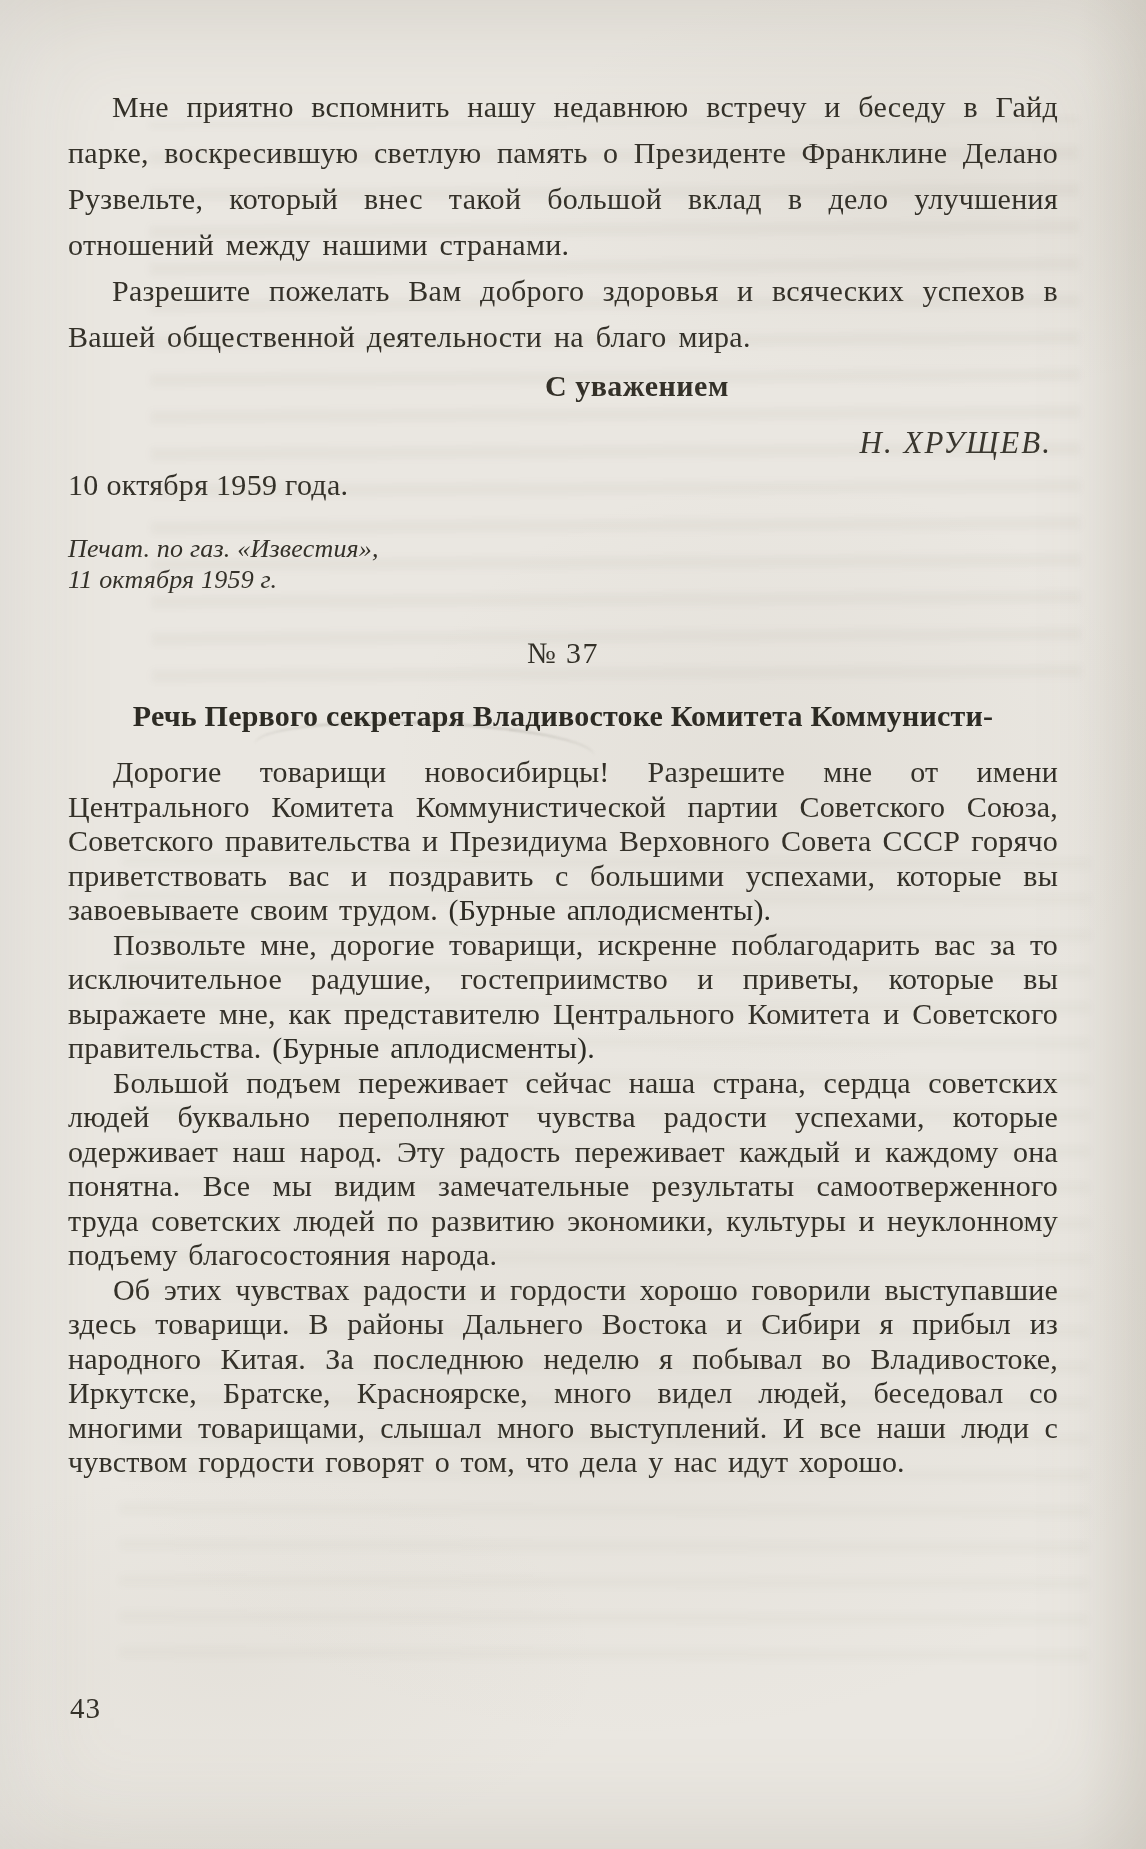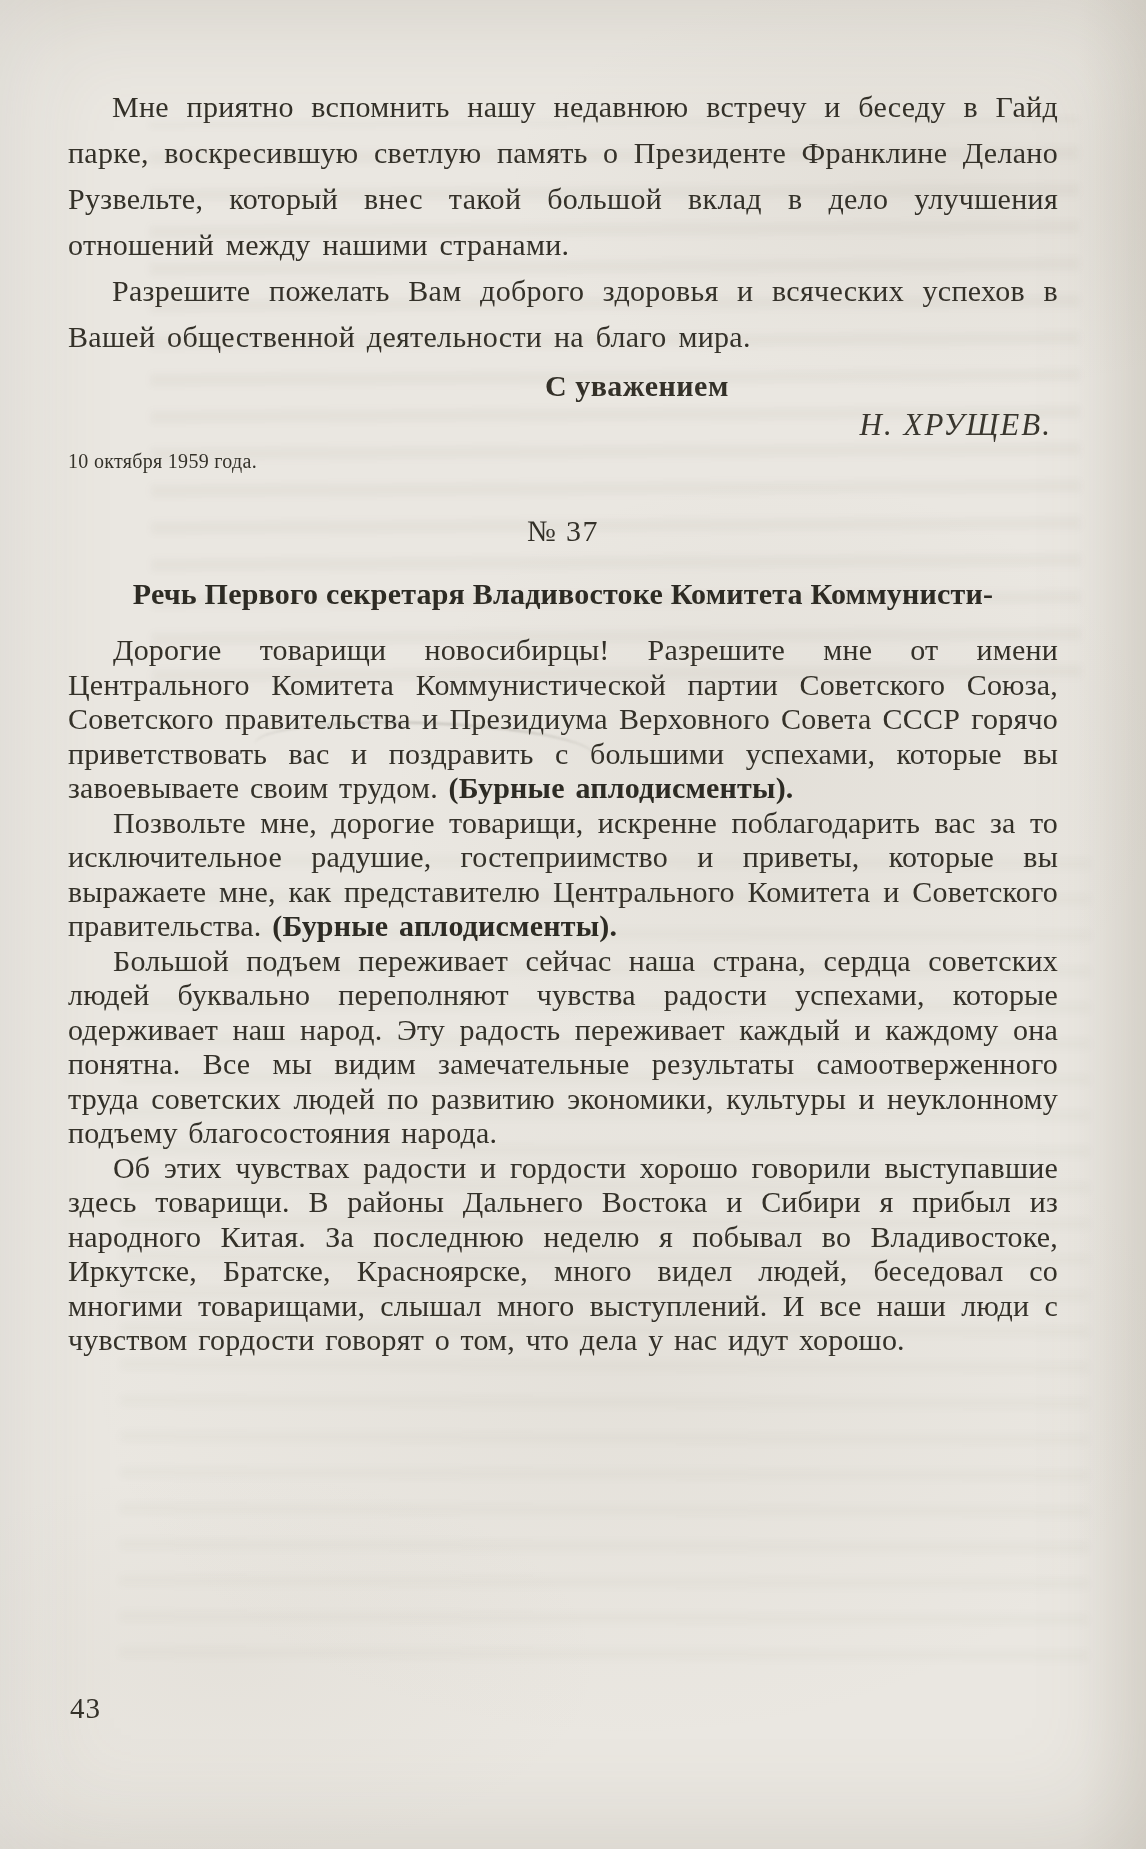--- a/index.html
+++ b/index.html
@@ -80,31 +80,31 @@
     letter-spacing: 0.3px;
   }
   .salutation {
     margin-top: 9px;
     font-size: 30px;
     padding-left: 477px;
     letter-spacing: 0.5px;
     font-weight: bold;
   }
   .signature {
-    margin-top: 4px;
+    margin-top: 22px;
     font-size: 31px;
     font-style: italic;
     text-align: right;
     letter-spacing: 2px;
     padding-right: 6px;
     color: #3a372f;
   }
   .date-line {
     margin-top: 7px;
-    font-size: 20px;
+    font-size: 30px;
     letter-spacing: 0.3px;
   }
   .source-note {
     margin-top: 31px;
     font-size: 26px;
     font-style: italic;
     line-height: 31px;
     letter-spacing: 0.2px;
   }
   .doc-number {
@@ -125,21 +125,21 @@
   .speech-block { margin-top: 21px; }
   .speech-p {
     margin: 0;
     font-size: 30px;
     line-height: 34.5px;
     text-align: justify;
     text-indent: 45px;
     word-spacing: 3px;
     letter-spacing: 0.2px;
   }
-  .applause { font-weight: bold; color: #2d2b24; }
+  .applause { font-weight: normal; color: #2d2b24; }
 
   .page-num {
     position: absolute;
     left: 70px;
     top: 1692px;
     font-size: 29px;
     letter-spacing: 1px;
   }
 </style>
 </head>
@@ -152,20 +152,24 @@
 
   <div class="col">
 
     <p class="letter-p">Мне приятно вспомнить нашу недавнюю встречу и беседу в Гайд парке, воскресившую светлую память о Президенте Франклине Делано Рузвельте, который внес такой большой вклад в дело улучшения отношений между нашими странами.</p>
     <p class="letter-p">Разрешите пожелать Вам доброго здоровья и всяческих успехов в Вашей общественной деятельности на благо мира.</p>
 
     <div class="salutation">С уважением</div>
     <div class="signature">Н. ХРУЩЕВ.</div>
     <div class="date-line">10 октября 1959 года.</div>
 
+    <div class="source-note">
+      <div>Печат. по газ. «Известия»,</div>
+      <div>11 октября 1959 г.</div>
+    </div>
 
     <div class="doc-number">№ 37</div>
 
     <div class="speech-heading">
       <div>Речь Первого секретаря Владивостоке Комитета Коммунисти-</div>
     </div>
 
     <div class="speech-block">
       <p class="speech-p"><span>Дорогие товарищи новосибирцы! Разрешите мне от имени Центрального Комитета Коммунистической партии Советского Союза, Советского правительства и Президиума Верховного Совета СССР горячо приветствовать вас и поздравить с большими успехами, которые вы завоевываете своим трудом. </span><b class="applause">(Бурные аплодисменты).</b></p>
       <p class="speech-p"><span>Позвольте мне, дорогие товарищи, искренне поблагодарить вас за то исключительное радушие, гостеприимство и приветы, которые вы выражаете мне, как представителю Центрального Комитета и Советского правительства. </span><b class="applause">(Бурные аплодисменты).</b></p>

